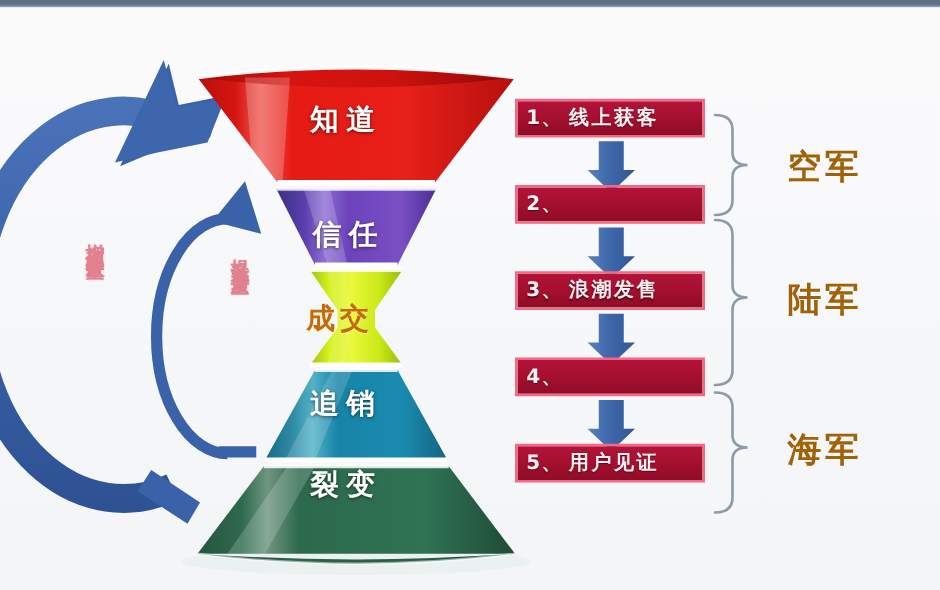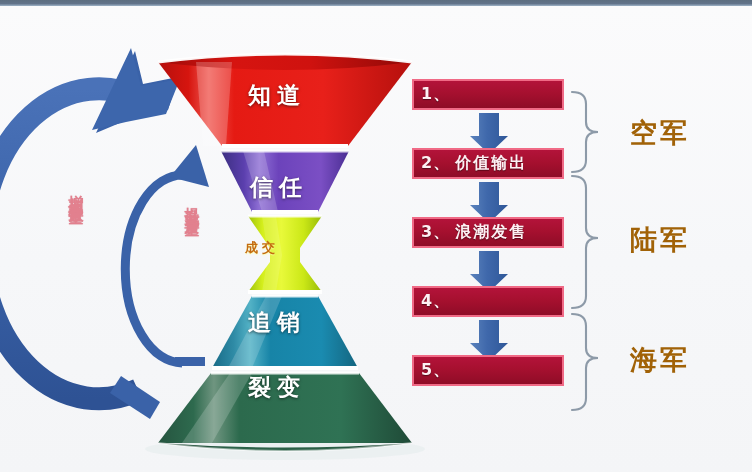--- a/index.html
+++ b/index.html
@@ -58,21 +58,21 @@
     letter-spacing:6px;
     font-weight:700;
     color:#ffffff;
     text-shadow:0 1px 3px rgba(0,0,0,.55);
     font-family:"DejaVu Sans","Liberation Sans",sans-serif;
     white-space:nowrap;
     pointer-events:none;
   }
   .flabel.deal{
     color:#c46b10;
-    font-size:13px;
+    font-size:23px;
     letter-spacing:4px;
     text-shadow:0 1px 1px rgba(255,255,160,.8);
   }
 
   
   .vtext{
     position:absolute;
     writing-mode:vertical-rl;
     text-orientation:upright;
     font-size:15px;
@@ -257,38 +257,39 @@
     <div class="flabel" style="left:248px;top:372px;">裂变</div>
   </div>
 
   <div class="vtext" style="left:66px;top:183px;">增加客户数量</div>
   <div class="vtext" style="left:182px;top:195px;">提升客户质量</div>
 
   <div class="boxes">
 
     <div class="nbox" style="left:412px;top:79px;">
       <span class="num">1、</span>
+      <span class="lbl">线上获客</span>
     </div>
 
     <div class="nbox" style="left:412px;top:148px;">
       <span class="num">2、</span>
-      <span class="lbl">价值输出</span>
     </div>
 
     <div class="nbox" style="left:412px;top:217px;">
       <span class="num">3、</span>
       <span class="lbl">浪潮发售</span>
     </div>
 
     <div class="nbox" style="left:412px;top:286px;">
       <span class="num">4、</span>
     </div>
 
     <div class="nbox" style="left:412px;top:355px;">
       <span class="num">5、</span>
+      <span class="lbl">用户见证</span>
     </div>
   </div>
 
   <div class="branch" style="left:630px;top:115px;">空军</div>
   <div class="branch" style="left:630px;top:222px;">陆军</div>
   <div class="branch" style="left:630px;top:342px;">海军</div>
 
 </div>
 
 </body></html>

